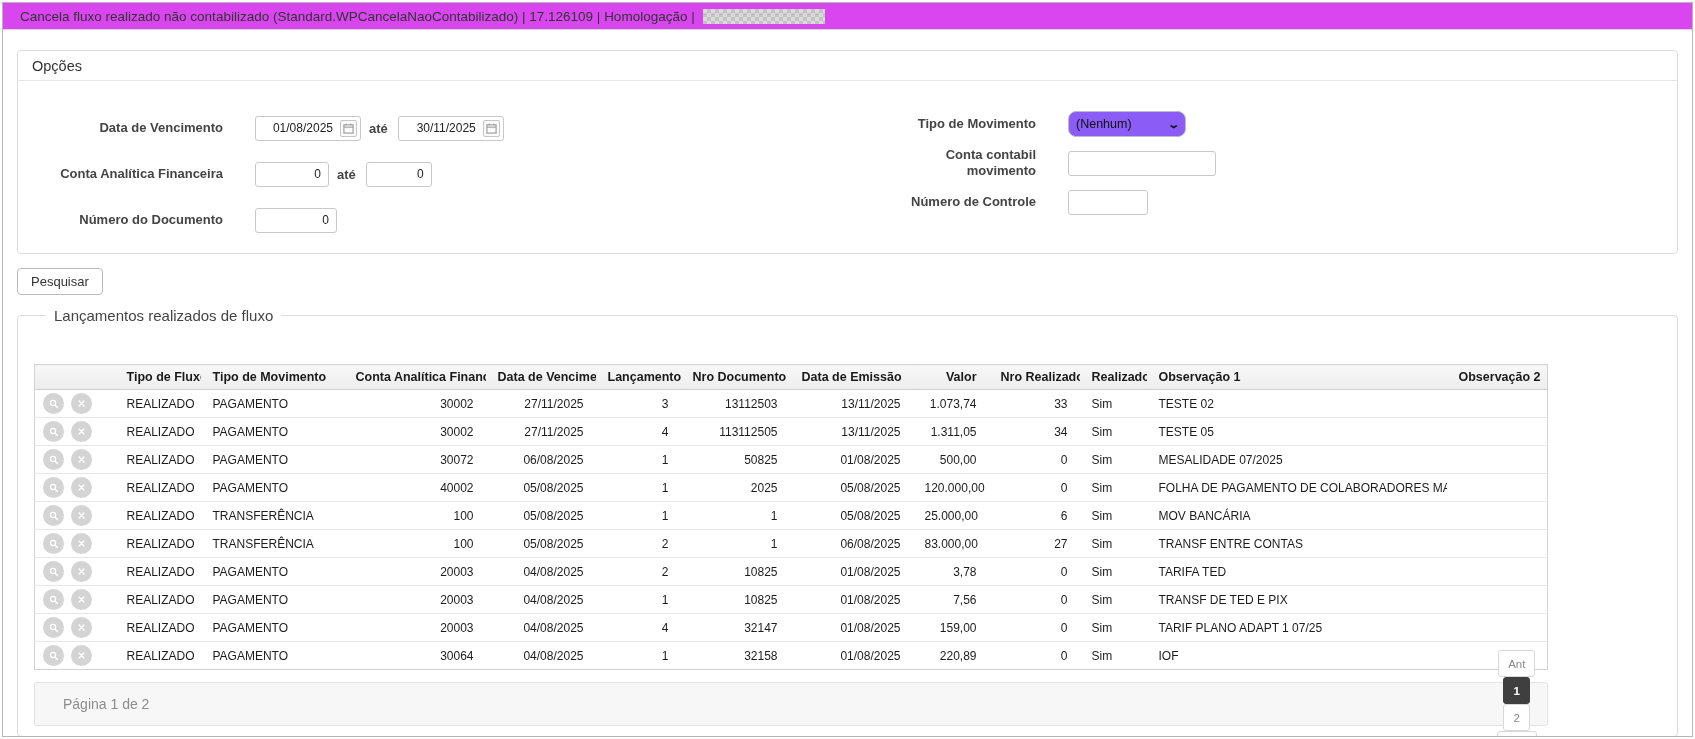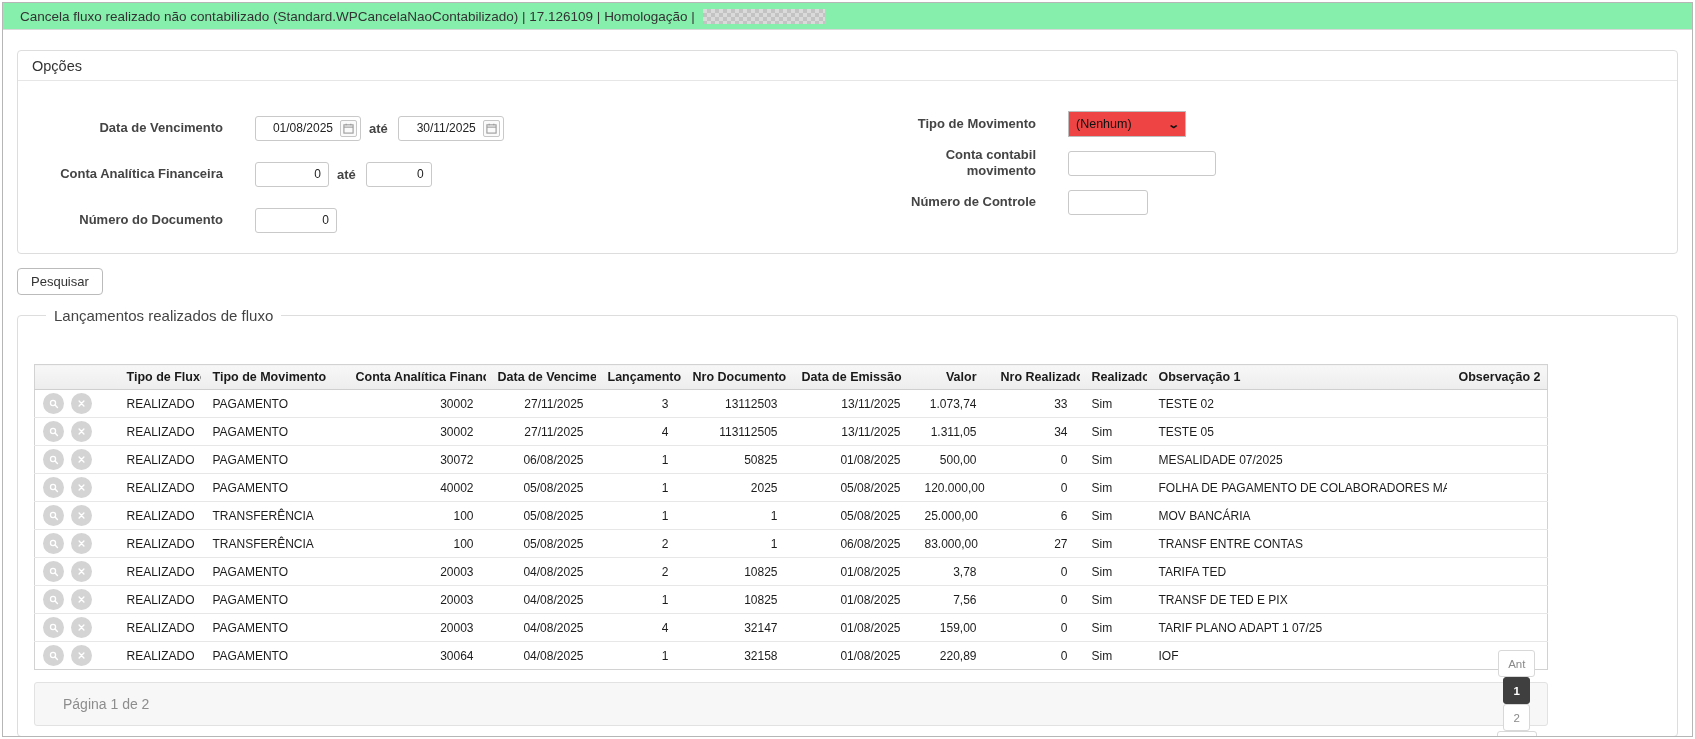--- a/index.html
+++ b/index.html
@@ -1,20 +1,20 @@
 <!DOCTYPE html>
 <html><head>
 <meta charset="utf-8">
 <style>
   * { box-sizing: border-box; margin: 0; padding: 0; }
   html,body { width:1695px; height:739px; background:#fff; font-family:"Liberation Sans", sans-serif; }
   .page { position:relative; width:1691px; height:735px; margin:2px; border:1px solid #b6b6b6; background:#fff; overflow:hidden; }
 
   
-  .titlebar { height:27px; background:#86efac; border-bottom:1px solid #d8d8d8; display:flex; align-items:center; padding:0 17px; font-size:13.5px; color:#333; }
+  .titlebar { height:27px; background:#d946ef; border-bottom:1px solid #d8d8d8; display:flex; align-items:center; padding:0 17px; font-size:13.5px; color:#333; }
   .redacted { display:inline-block; width:122px; height:15px; margin-left:8px;
     background-image:
       linear-gradient(45deg,#c3c3c3 25%,transparent 25%,transparent 75%,#c3c3c3 75%),
       linear-gradient(45deg,#c3c3c3 25%,#dadada 25%,#dadada 75%,#c3c3c3 75%);
     background-size:8px 8px; background-position:0 0,4px 4px; }
 
   .content { padding:0 14px; }
 
   
   .panel { margin-top:20px; border:1px solid #ddd; border-radius:4px; background:#fff; }
@@ -32,21 +32,21 @@
   .ctrls { display:flex; align-items:center; margin-left:32px; }
   .sep { font-size:13px; font-weight:bold; color:#444; margin:0 10px 0 8px; }
 
   .txt { border:1px solid #c9c9c9; border-radius:3px; height:25px; font-family:"Liberation Sans",sans-serif;
          font-size:12px; color:#222; padding:0 7px; text-align:right; background:#fff; outline:none; }
   .input-group { display:inline-flex; align-items:center; border:1px solid #c9c9c9; border-radius:3px; height:25px; background:#fff; padding-right:3px; }
   .input-group .txt { border:none; height:21px; width:84px; }
   .cal-btn { display:inline-flex; align-items:center; justify-content:center; width:17px; height:17px;
              border:1px solid #c6c6c6; border-radius:2px; background:#fafafa; cursor:pointer; }
   .sel { display:inline-flex; align-items:center; justify-content:space-between; width:118px; height:26px;
-         border:1px solid #bdbdbd; border-radius:0; background:#ef4444; padding:0 7px; font-size:12.5px; color:#111; cursor:pointer; }
+         border:1px solid #bdbdbd; border-radius:8px; background:#8b5cf6; padding:0 7px; font-size:12.5px; color:#111; cursor:pointer; }
   .sel .caret { font-size:11px; color:#111; font-weight:bold; transform:scaleX(1.4); }
 
   
   .btn-search { margin:14px 0 0 0; padding:5px 13px; font-family:"Liberation Sans",sans-serif; font-size:13px; color:#333;
                 background:#fff; border:1px solid #bbb; border-radius:4px; cursor:pointer; }
 
   
   fieldset.results { margin-top:12px; border:1px solid #ddd; border-radius:4px; padding:40px 16px 10px; }
   fieldset.results legend { margin-left:12px; padding:0 8px; font-size:15px; color:#444; }
 

